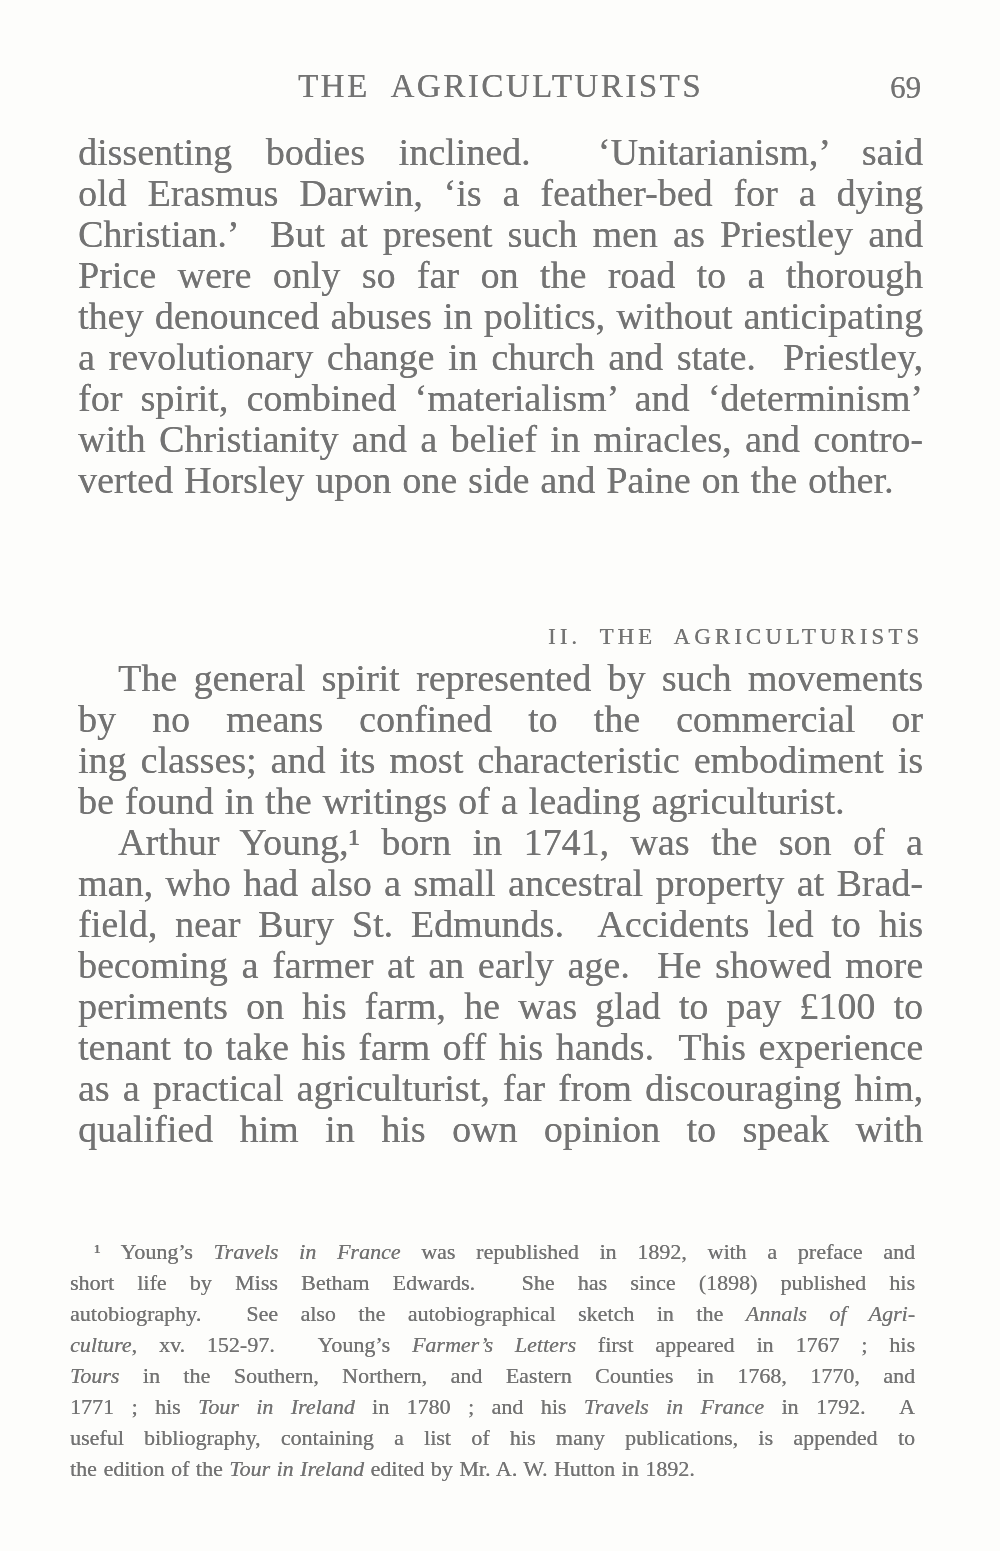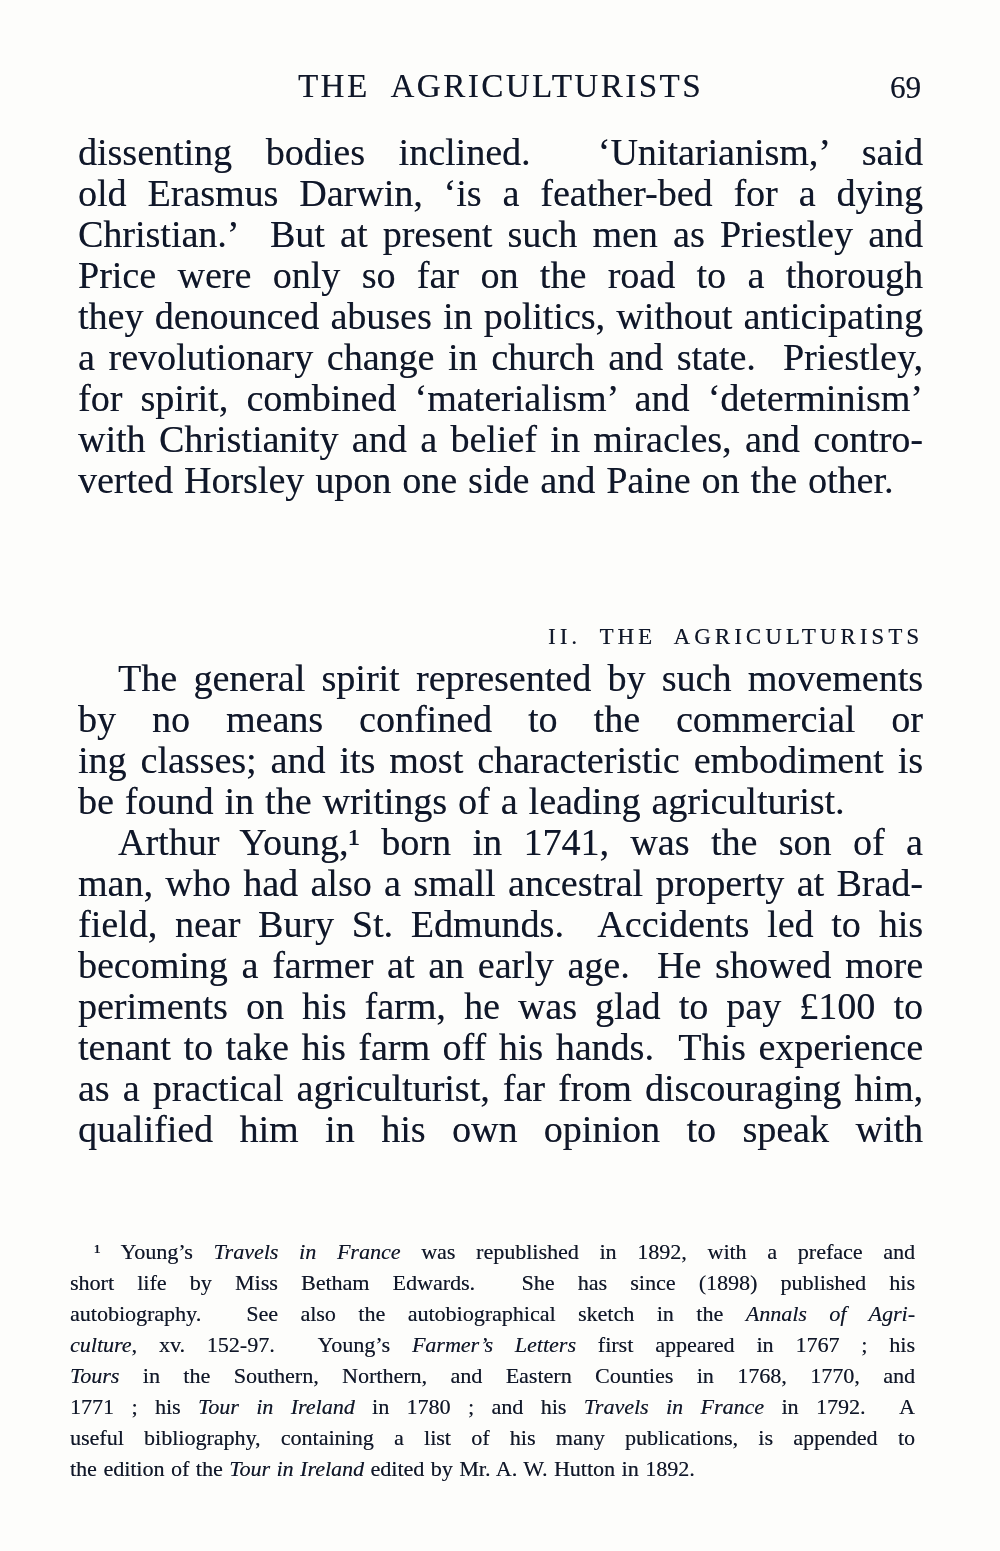--- a/index.html
+++ b/index.html
@@ -1,21 +1,21 @@
 <!DOCTYPE html>
 <html><head>
 <meta charset="utf-8">
 <style>
   html, body { margin: 0; padding: 0; background: #ffffff; }
   .page {
     position: relative;
     width: 1000px;
     height: 1551px;
     background: #fdfdfb;
-    color: #0f172a;
+    color: #737373;
     font-family: "Liberation Serif", "DejaVu Serif", serif;
     overflow: hidden;
     text-shadow: 0.25px 0.25px 0 rgba(10,10,10,0.55);
   }
   .running-header {
     position: absolute;
     top: 68px;
     left: 78px;
     width: 845px;
     height: 42px;

